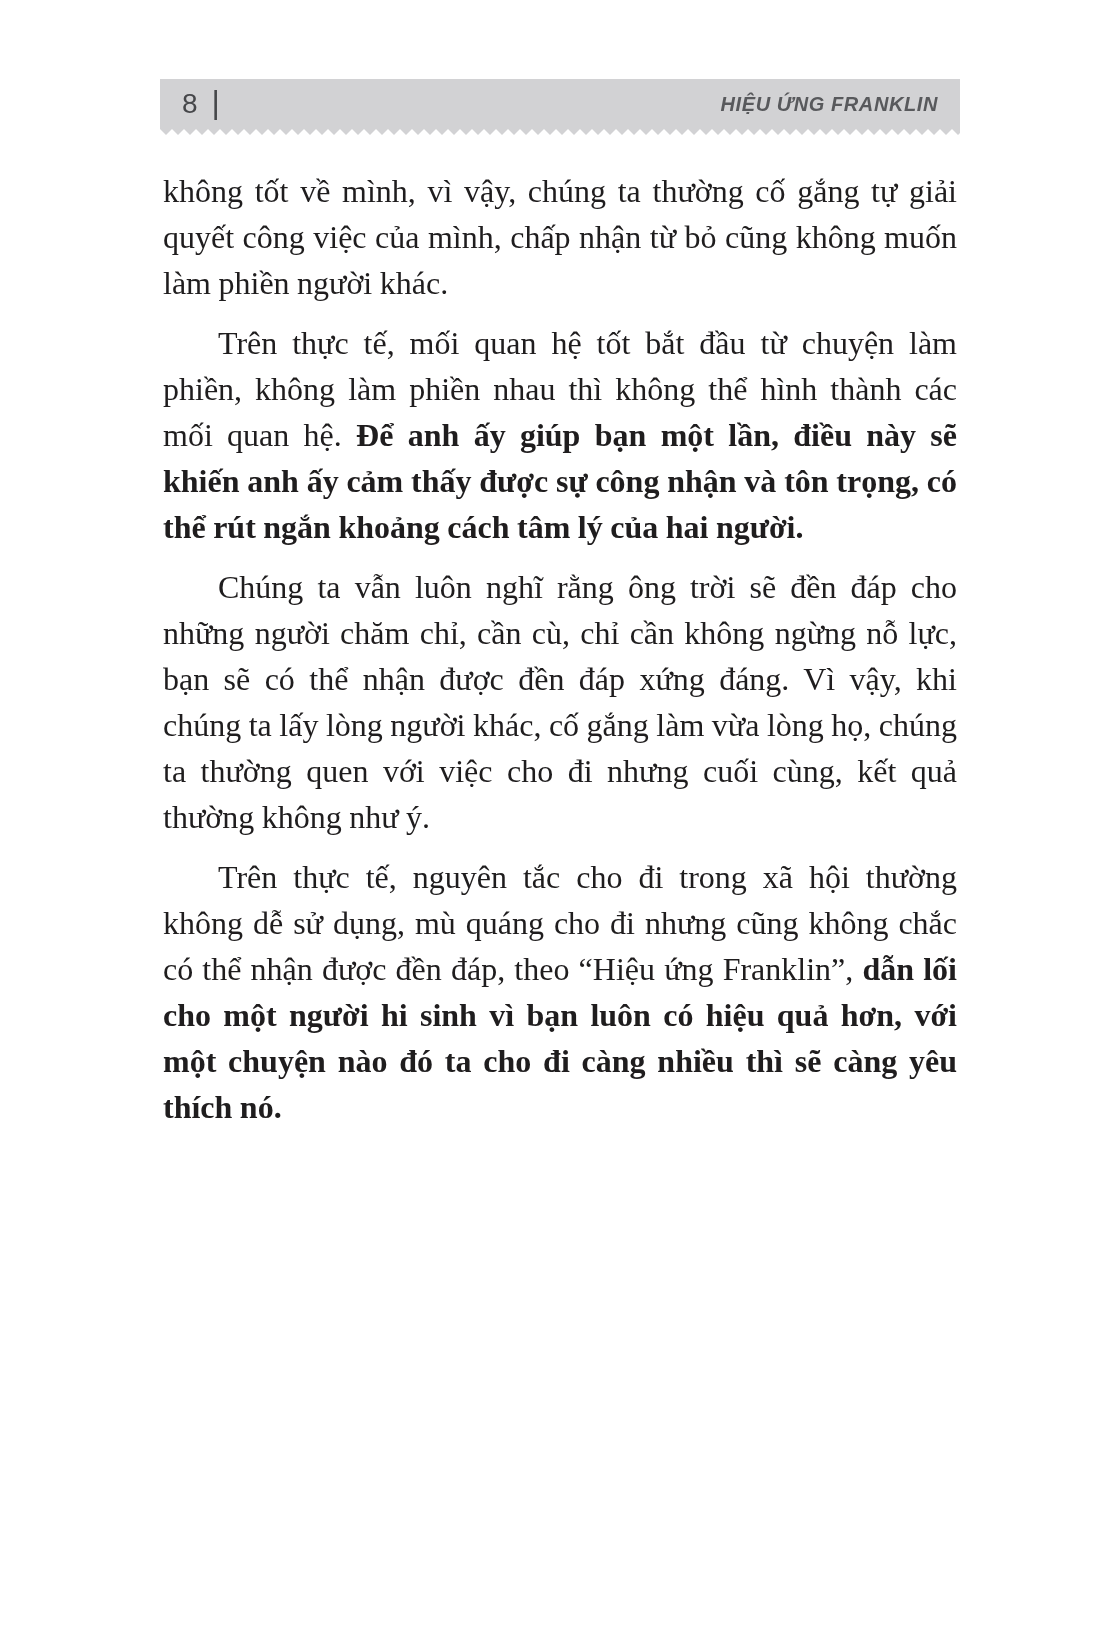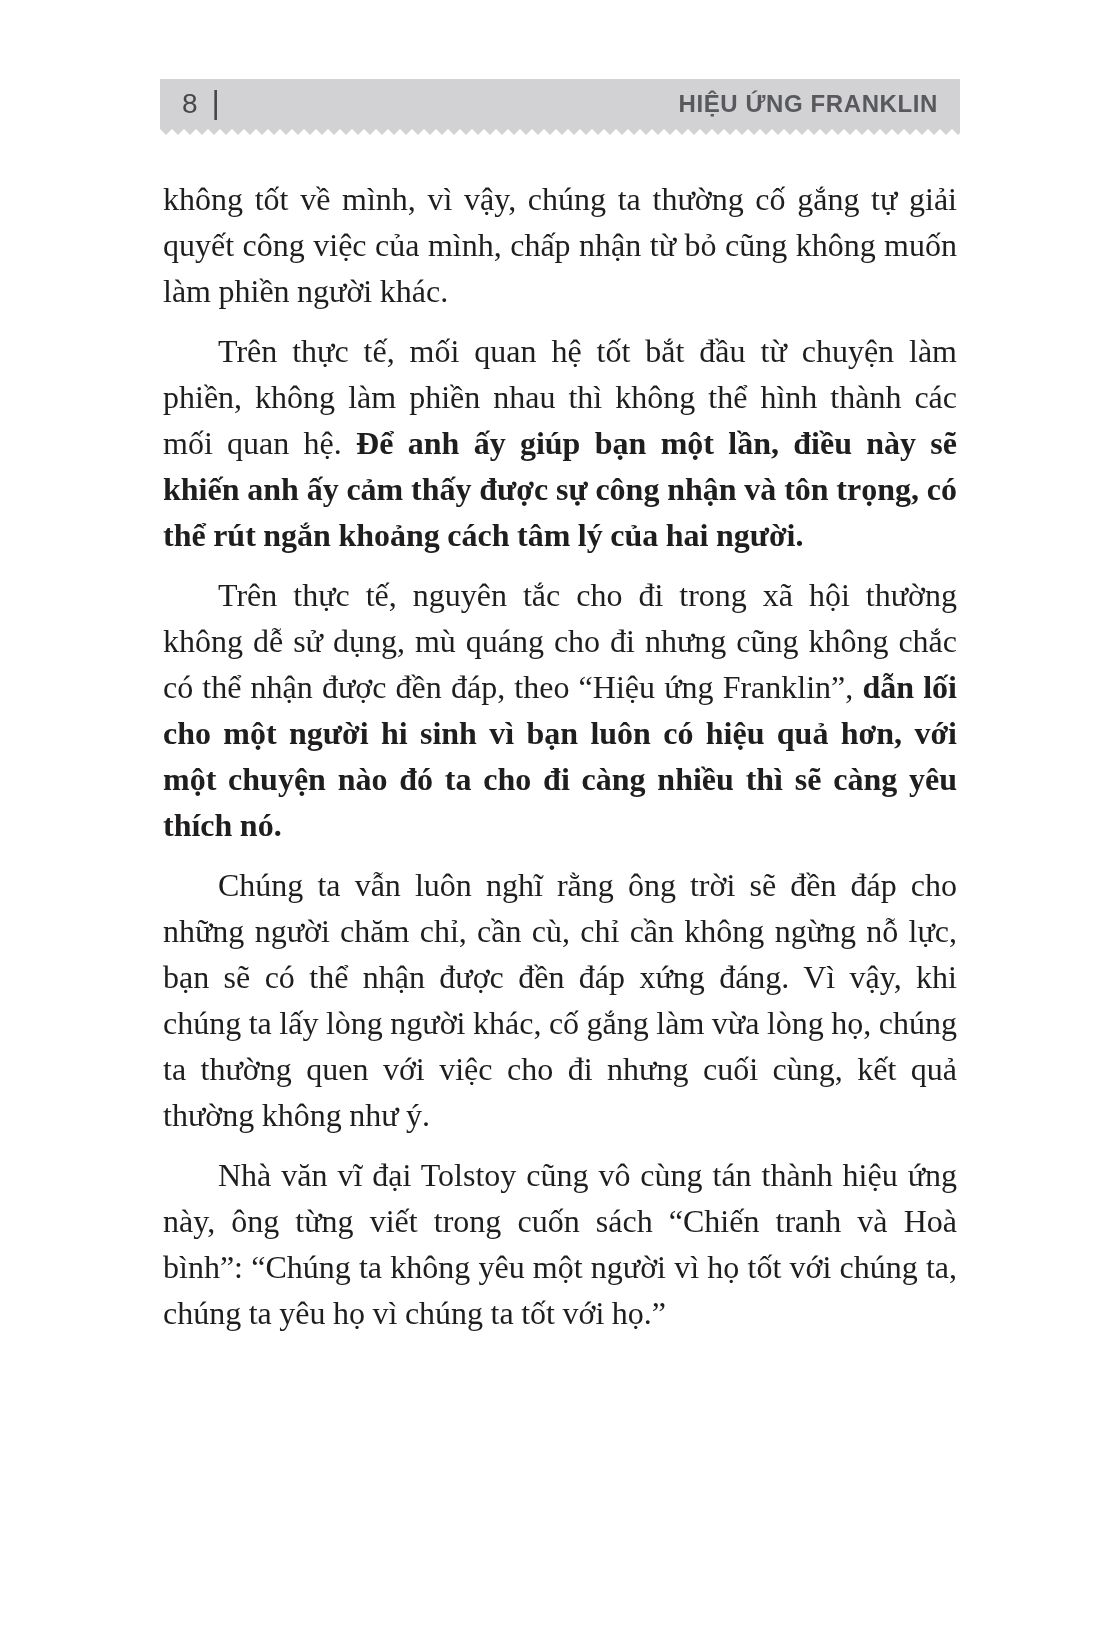--- a/index.html
+++ b/index.html
@@ -42,38 +42,38 @@
   .separator{
     font-size:32px;
     color:var(--page-number-text);
     margin-left:14px;
     line-height:1;
     position:relative; top:-2px;
     font-weight:400;
   }
   .spacer{ flex:1; }
   .running-title{
-    font-size:24px;
+    font-size:20px;
     letter-spacing:0.6px;
     color:var(--header-text);
     font-weight:700;
     line-height:1;
+    font-style:italic;
   }
   .torn-edge{ display:block; }
   .torn-edge path{ fill:var(--header-bg); }
   
   .body-text{
     position:absolute;
     left:163px; top:168px; width:794px;
     font-size:32px;
     line-height:46px;
     text-align:justify;
     color:var(--body-text);
     word-spacing:-0.5px;
-    margin-top:8px;
   }
   .body-text p{ margin:0 0 14px 0; }
   .body-text p.indent{ text-indent:55px; }
   .body-text b{ font-weight:700; }
 </style>
 </head>
 <body>
 
 <div class="page">
 
@@ -90,18 +90,17 @@
           <path d="M0,0 L6,6 L12,0 Z"></path>
         </pattern>
       </defs>
       <rect width="800" height="6" fill="url(#zigzag)"></rect>
     </svg>
   </header>
 
   <main class="body-text">
       <p><span>không tốt về mình, vì vậy, chúng ta thường cố gắng tự giải quyết công việc của mình, chấp nhận từ bỏ cũng không muốn làm phiền người khác.</span></p>
       <p class="indent"><span>Trên thực tế, mối quan hệ tốt bắt đầu từ chuyện làm phiền, không làm phiền nhau thì không thể hình thành các mối quan hệ. </span><b>Để anh ấy giúp bạn một lần, điều này sẽ khiến anh ấy cảm thấy được sự công nhận và tôn trọng, có thể rút ngắn khoảng cách tâm lý của hai người.</b></p>
+      <p class="indent"><span>Chúng ta vẫn luôn nghĩ rằng ông trời sẽ đền đáp cho những người chăm chỉ, cần cù, chỉ cần không ngừng nỗ lực, bạn sẽ có thể nhận được đền đáp xứng đáng. Vì vậy, khi chúng ta lấy lòng người khác, cố gắng làm vừa lòng họ, chúng ta thường quen với việc cho đi nhưng cuối cùng, kết quả thường không như ý.</span></p>
       <p class="indent"><span>Trên thực tế, nguyên tắc cho đi trong xã hội thường không dễ sử dụng, mù quáng cho đi nhưng cũng không chắc có thể nhận được đền đáp, theo “Hiệu ứng Franklin”, </span><b>dẫn lối cho một người hi sinh vì bạn luôn có hiệu quả hơn, với một chuyện nào đó ta cho đi càng nhiều thì sẽ càng yêu thích nó.</b></p>
-      <p class="indent"><span>Chúng ta vẫn luôn nghĩ rằng ông trời sẽ đền đáp cho những người chăm chỉ, cần cù, chỉ cần không ngừng nỗ lực, bạn sẽ có thể nhận được đền đáp xứng đáng. Vì vậy, khi chúng ta lấy lòng người khác, cố gắng làm vừa lòng họ, chúng ta thường quen với việc cho đi nhưng cuối cùng, kết quả thường không như ý.</span></p>
-      <p class="indent"><span>Nhà văn vĩ đại Tolstoy cũng vô cùng tán thành hiệu ứng này, ông từng viết trong cuốn sách “Chiến tranh và Hoà bình”: “Chúng ta không yêu một người vì họ tốt với chúng ta, chúng ta yêu họ vì chúng ta tốt với họ.”</span></p>
     </main>
 
 </div>
 
 </body></html>

